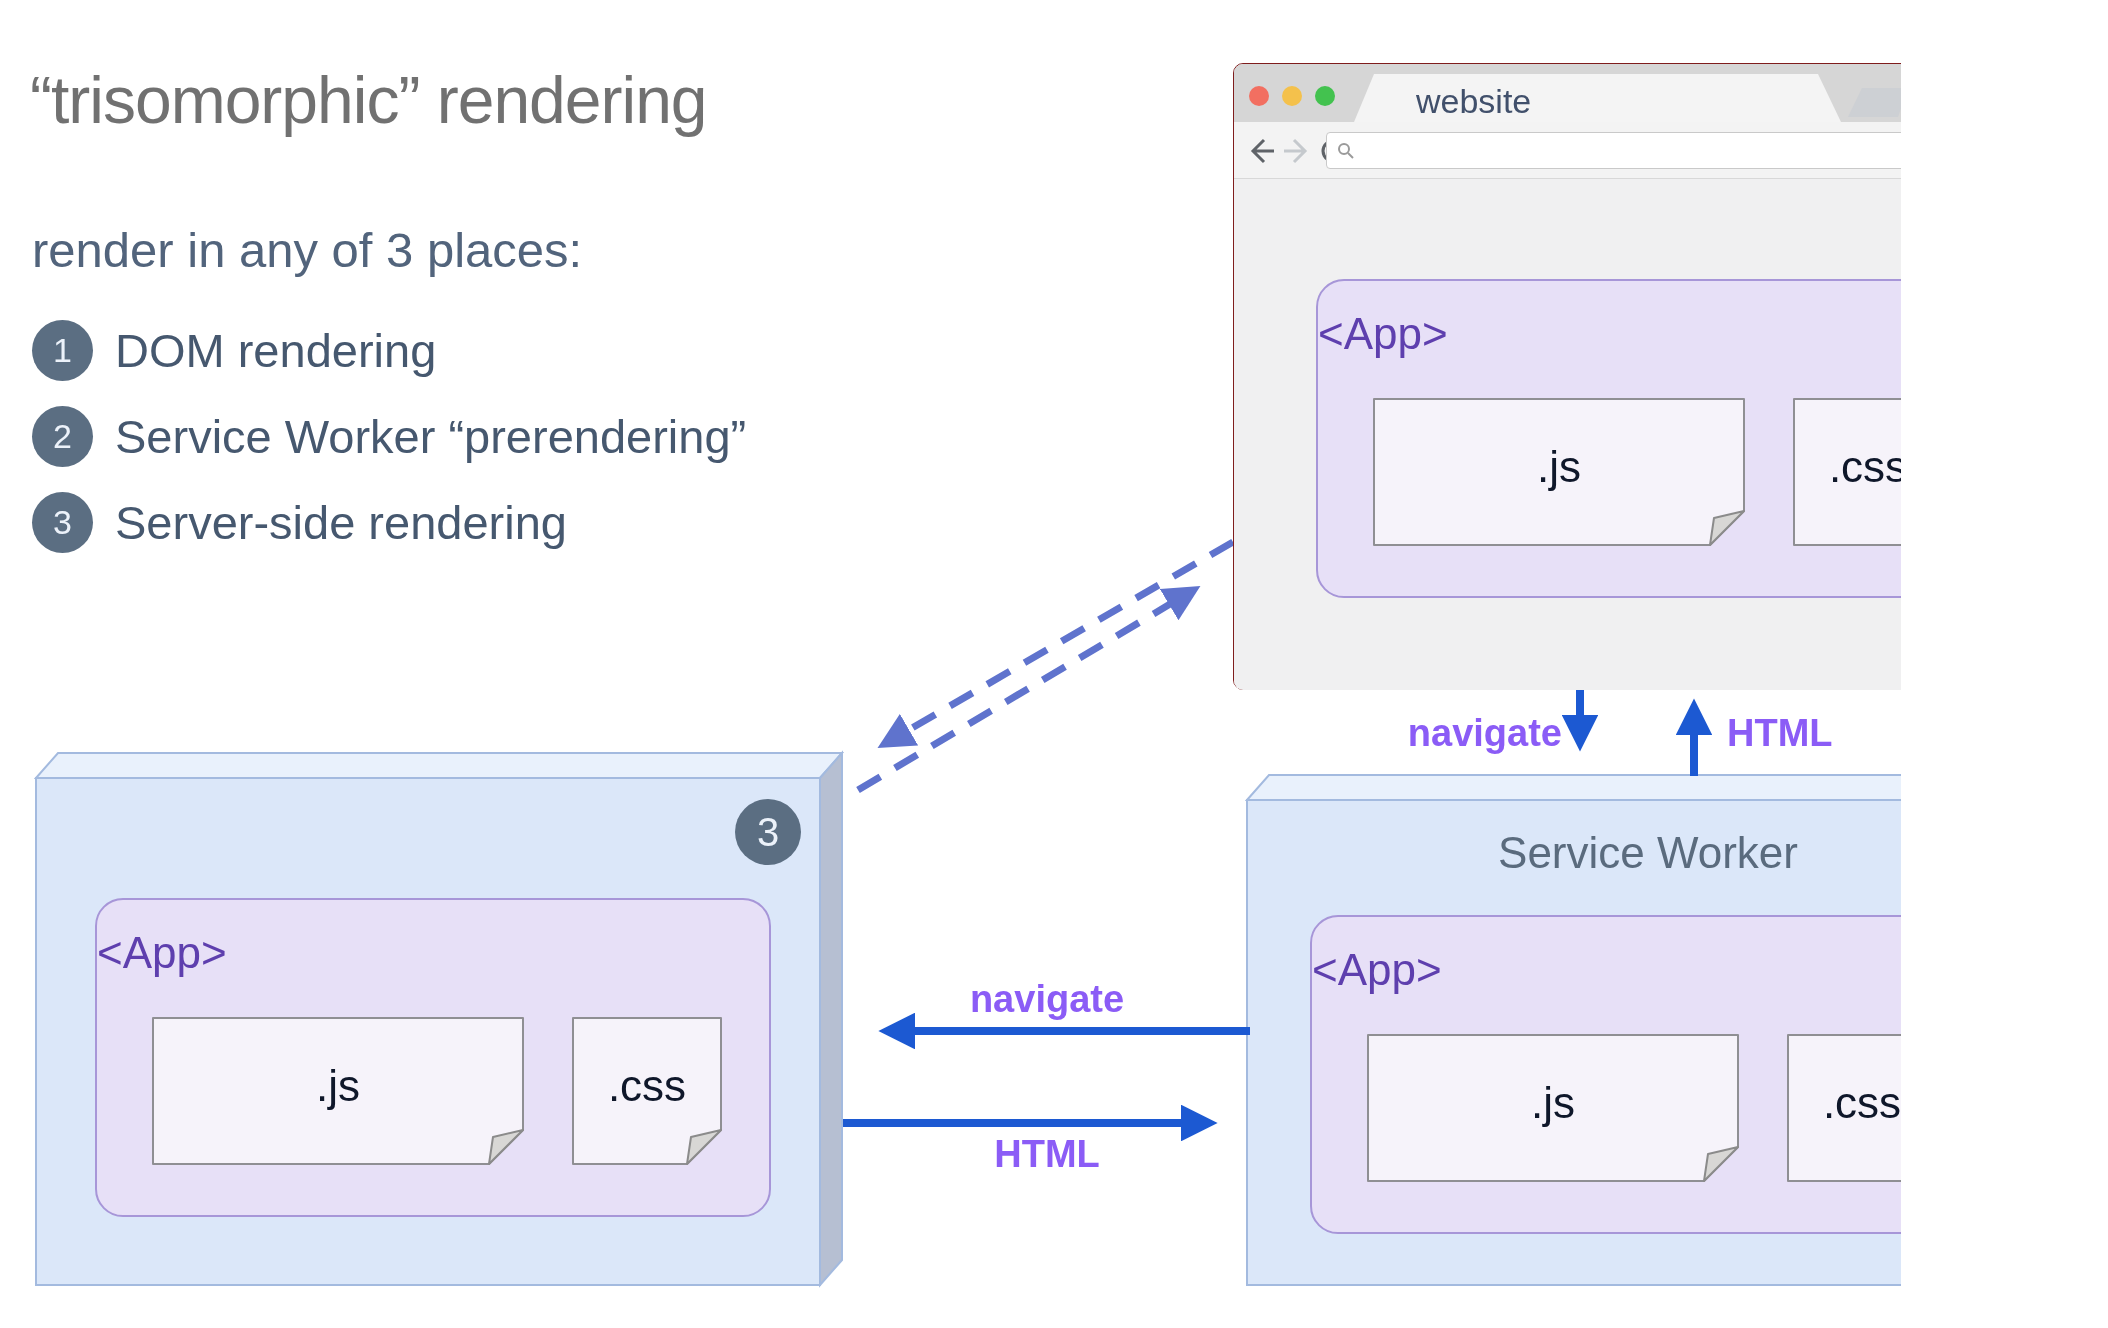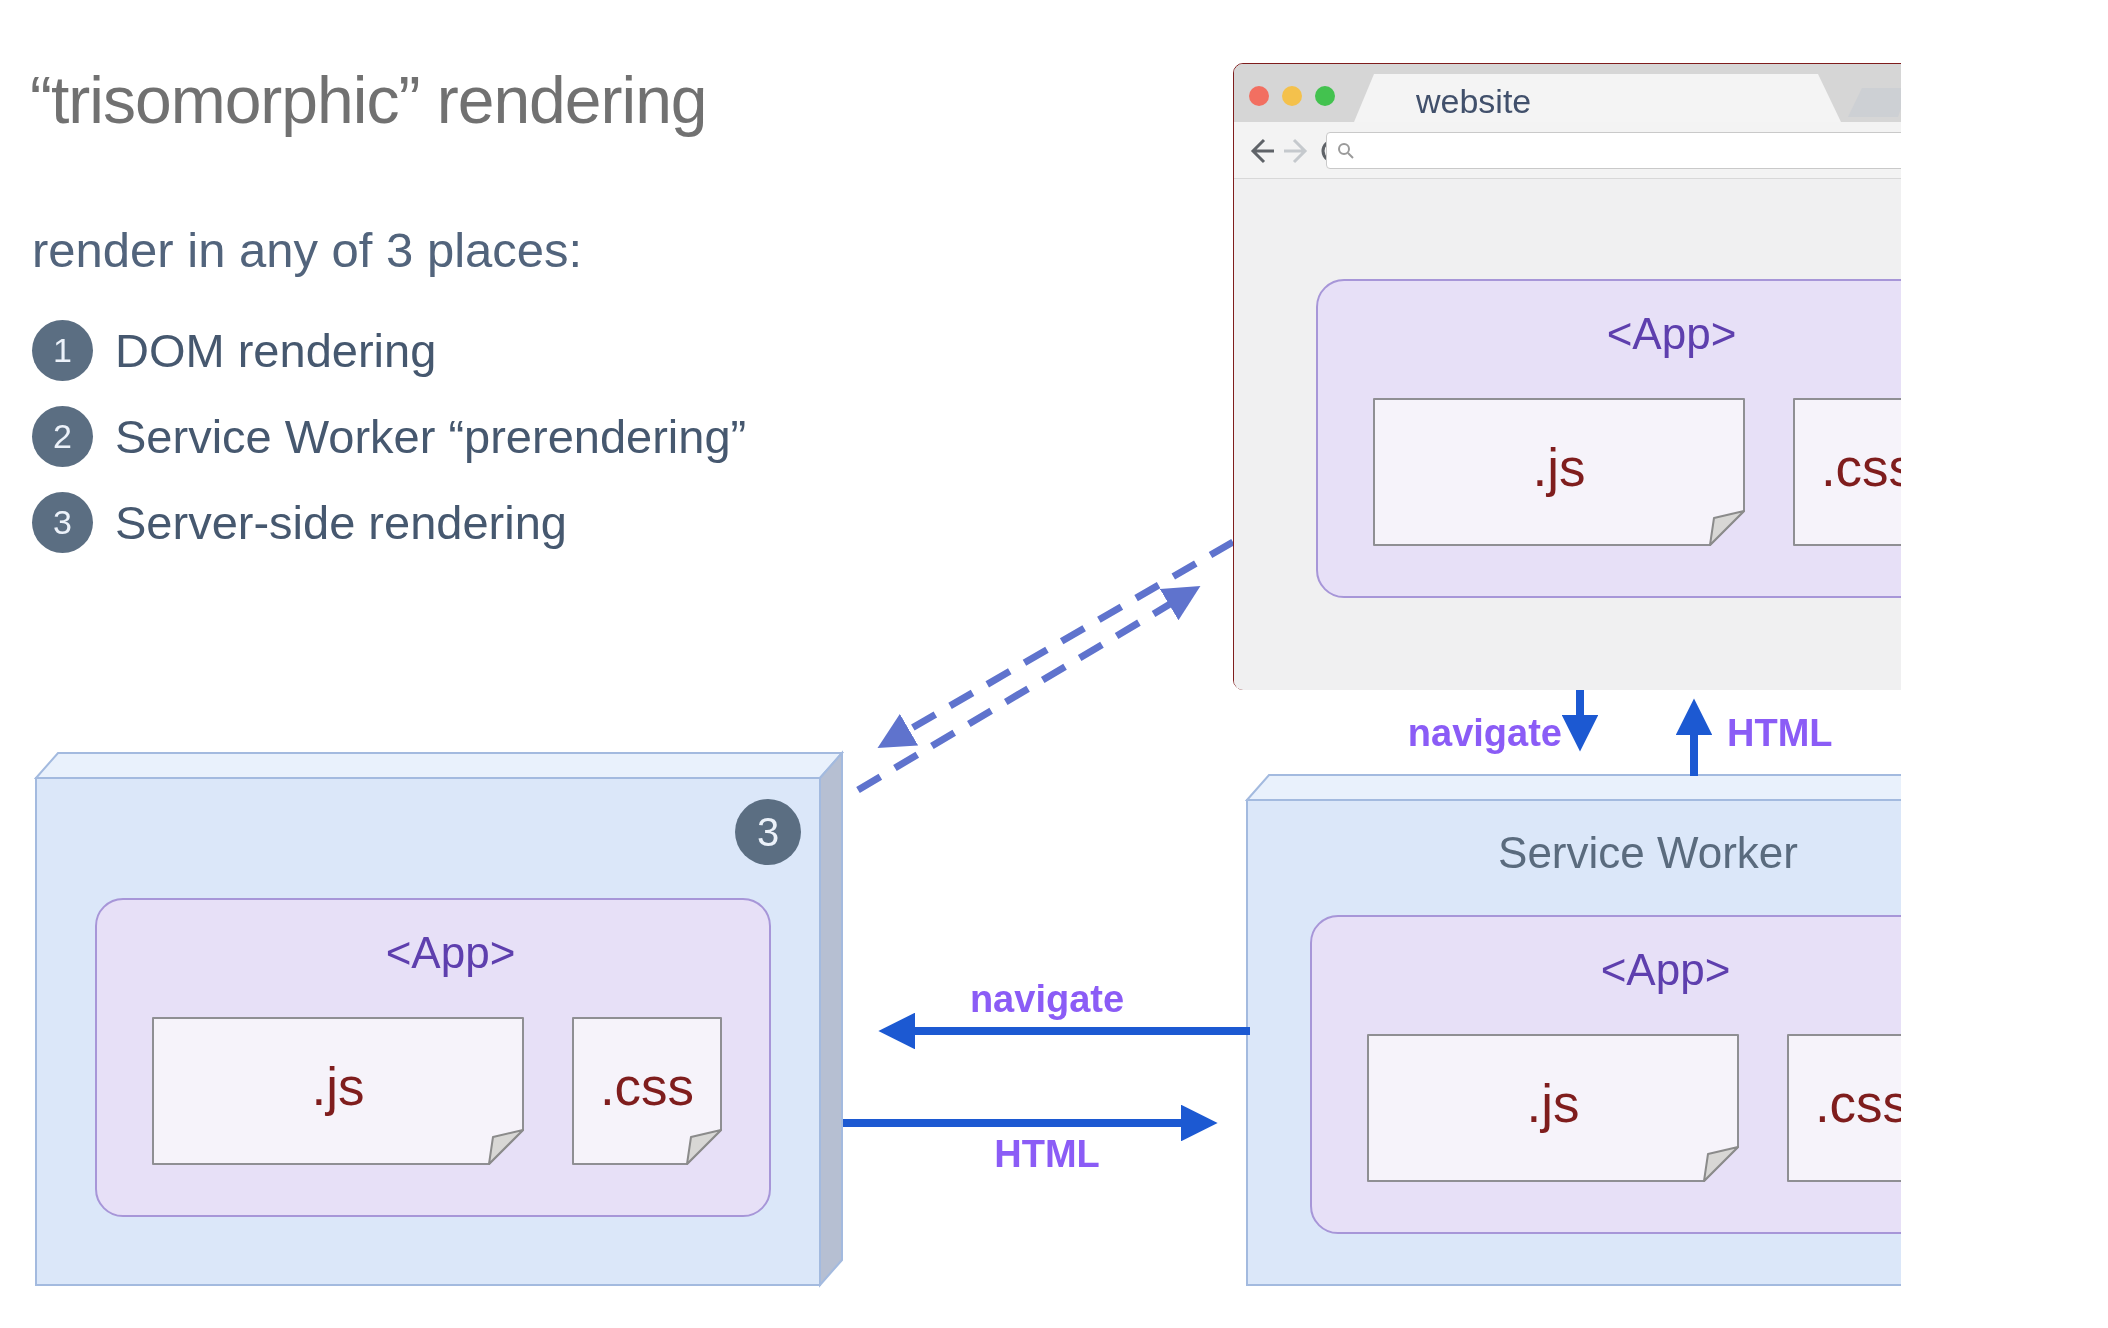--- a/index.html
+++ b/index.html
@@ -18,24 +18,24 @@
 
   
   svg.layer{position:absolute;left:0;top:0;pointer-events:none;}
 
   
   .box-title{position:absolute;font-size:44px;color:#5a6b7e;text-align:center;width:500px;}
   .flow-label{position:absolute;font-size:38px;font-weight:bold;color:#8b5cf6;}
 
   
   .app-box{position:absolute;width:676px;height:319px;background:#e7e0f7;border:2px solid #a796d8;border-radius:28px;box-sizing:border-box;}
-  .app-title{margin-top:28px;text-align:center;font-size:44px;color:#5e3fae;padding-left:35px;}
+  .app-title{margin-top:28px;text-align:left;font-size:44px;color:#5e3fae;}
   .files{position:absolute;left:55px;top:117px;display:flex;gap:48px;}
   .file{position:relative;}
-  .file .file-label{position:absolute;left:0;top:0;width:100%;height:138px;display:flex;align-items:center;justify-content:center;font-size:53px;color:#7f1d1d;}
+  .file .file-label{position:absolute;left:0;top:0;width:100%;height:138px;display:flex;align-items:center;justify-content:center;font-size:44px;color:#0f172a;}
 
   
   .browser{position:absolute;left:1233px;top:43px;width:845px;height:627px;background:#f0f0f1;border:1px solid #7f1d1d;border-radius:10px;box-sizing:border-box;margin-top:20px;}
   .tabstrip{position:absolute;left:0;top:0;width:100%;height:58px;background:#d6d6d6;border-bottom:1px solid #b7b7b7;border-radius:9px 9px 0 0;}
   .lights{position:absolute;left:15px;top:22px;display:flex;gap:13px;}
   .light{width:20px;height:20px;border-radius:50%;}
   .tab{position:absolute;left:120px;top:10px;width:487px;height:48px;background:#f4f4f4;clip-path:polygon(20px 0,464px 0,487px 48px,0 48px);filter:drop-shadow(0 0 1px #909090);}
   .tab-label{position:absolute;left:62px;top:8px;font-size:34px;color:#41506b;}
   .newtab{position:absolute;left:614px;top:24px;width:60px;height:29px;background:#cdd0d4;clip-path:polygon(14px 0,60px 0,50px 29px,0 29px);filter:drop-shadow(0 0 1px #909090);}
   .toolbar{position:absolute;left:0;top:58px;width:100%;height:57px;background:#f3f3f3;border-bottom:1px solid #d8d8d8;box-sizing:border-box;}

